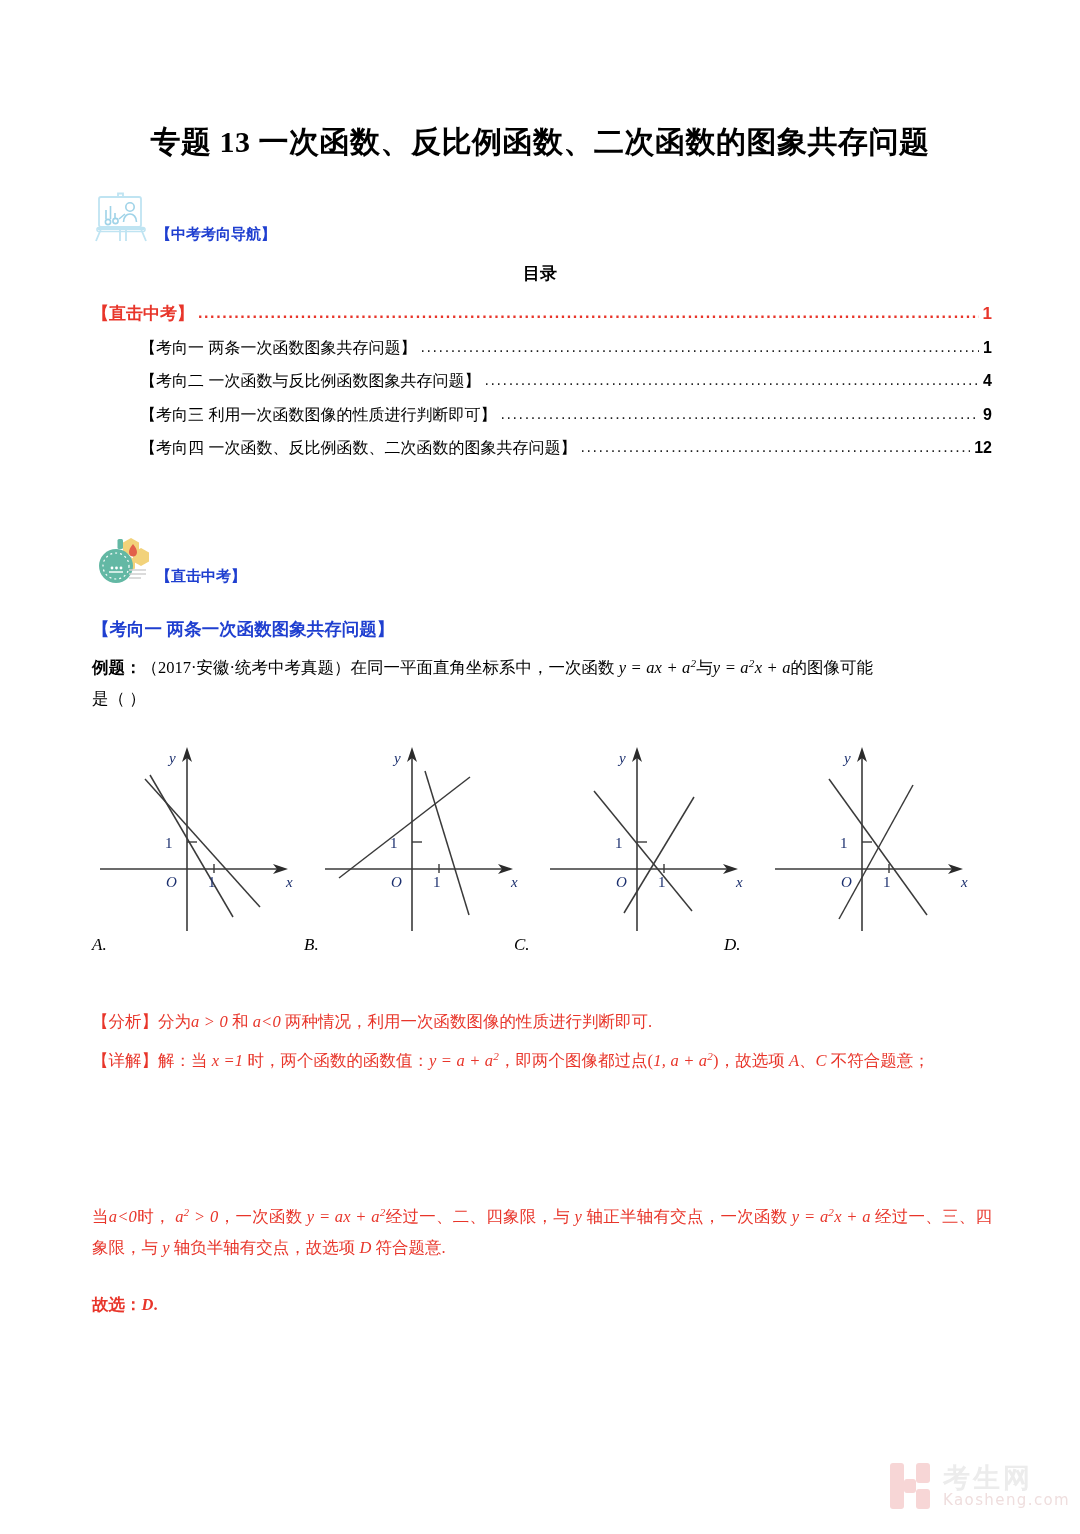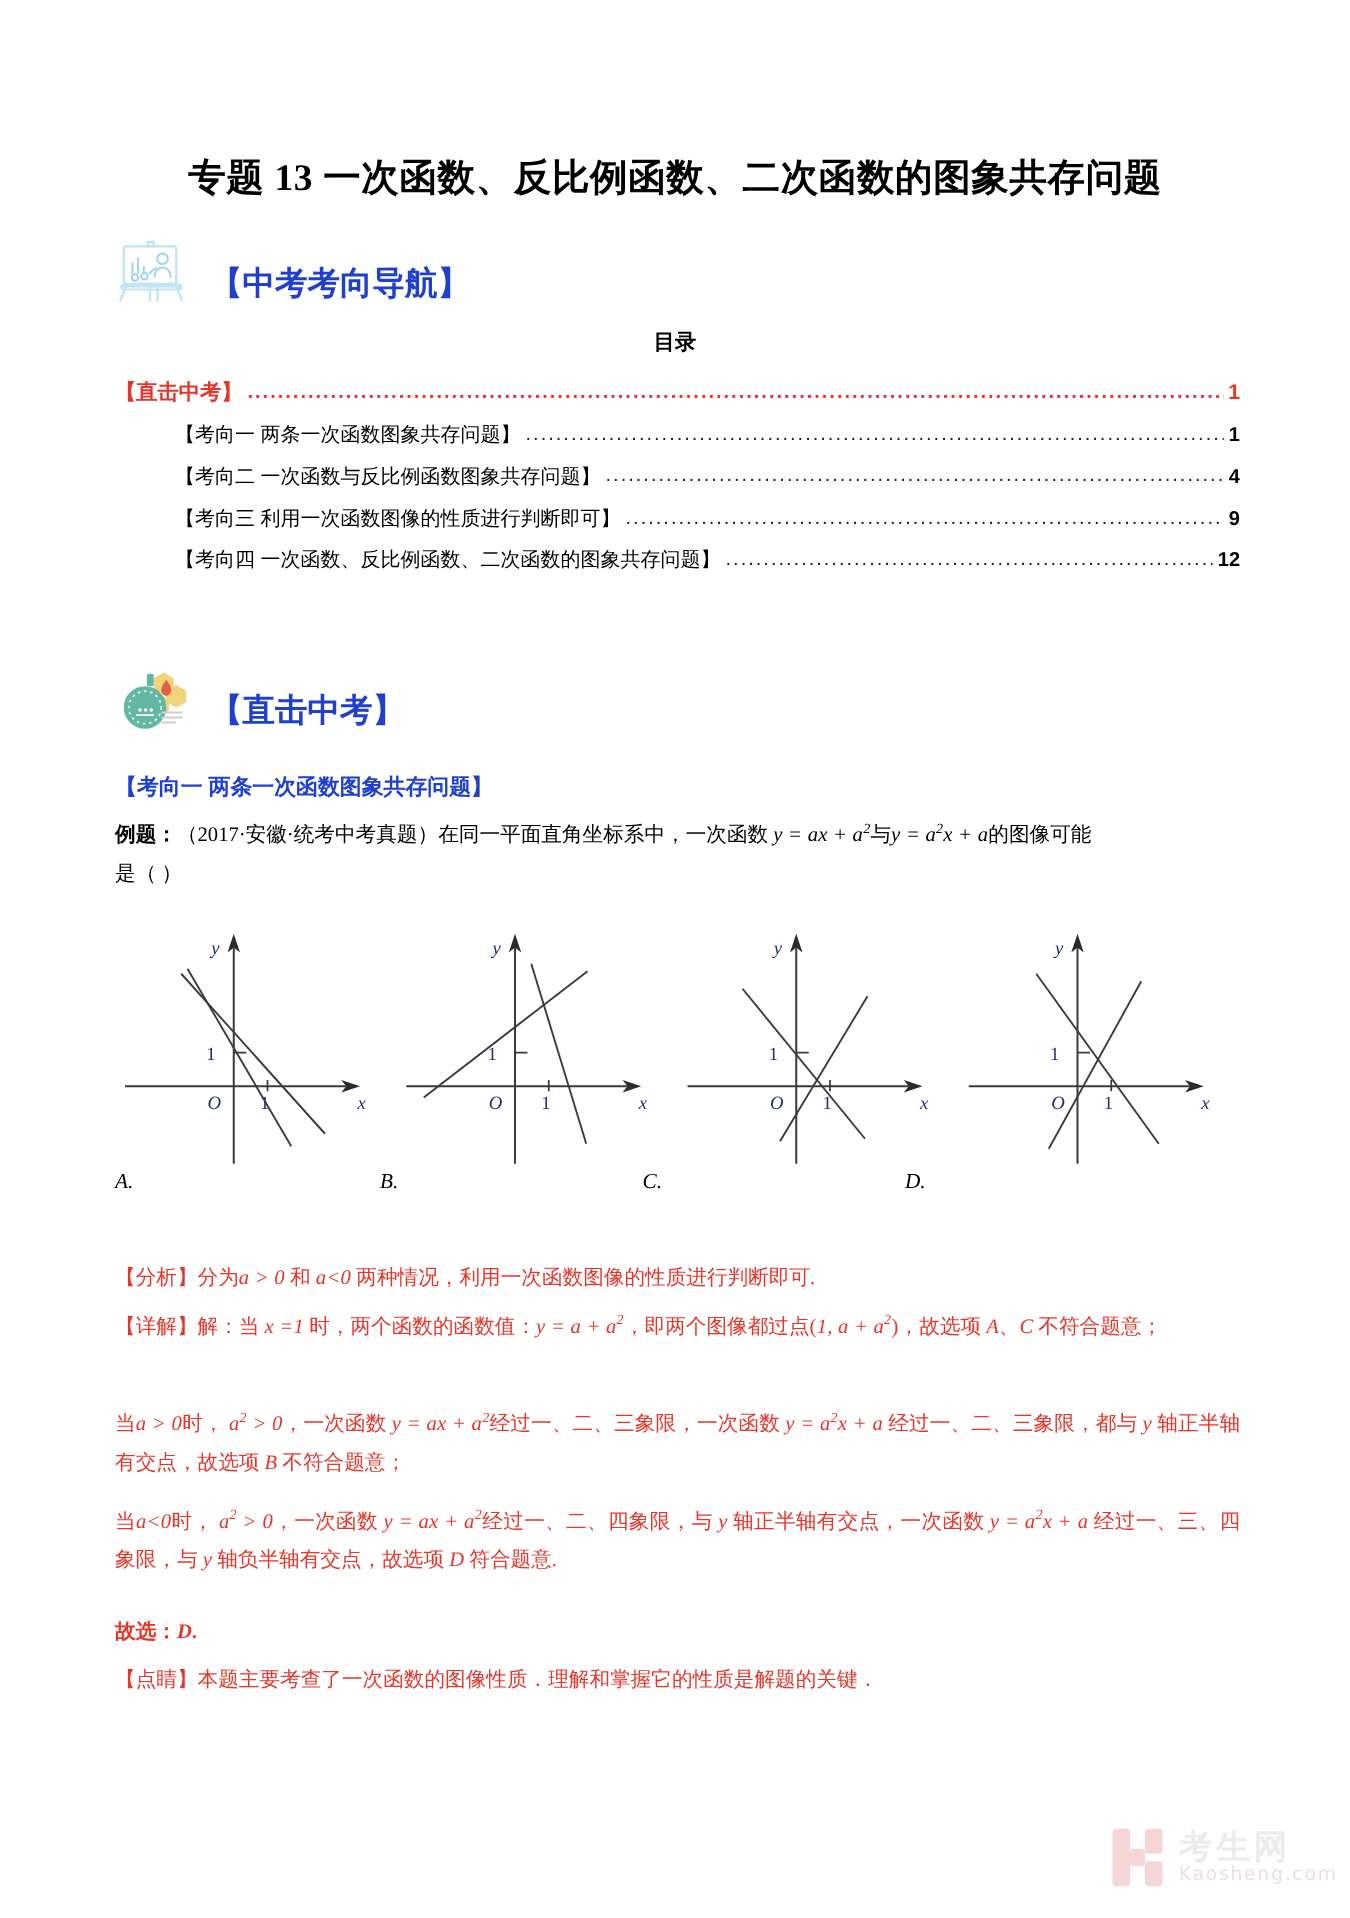--- a/index.html
+++ b/index.html
@@ -18,23 +18,23 @@
     position:absolute;left:0;top:122px;width:1080px;
     text-align:center;
     font-size:30px;font-weight:bold;
     letter-spacing:.5px;
   }
 
   
   .sec-head{position:absolute;display:flex;align-items:flex-end;}
   .sec-icon{width:58px;height:58px;flex:0 0 58px;}
   .sec-label{
-    color:#1f3fd0;font-weight:bold;font-size:26px;
-    font-family:"Liberation Sans","DejaVu Sans",sans-serif;
-    margin-left:18px;padding-bottom:2px;white-space:nowrap;
+    color:#1f3fd0;font-weight:bold;font-size:15px;
+    font-family:"Liberation Sans","DejaVu Sans",sans-serif;
+    margin-left:6px;padding-bottom:2px;white-space:nowrap;
   }
 
   
   .toc-title{
     position:absolute;left:0;top:262px;width:1080px;text-align:center;
     font-size:17px;font-weight:bold;
     font-family:"Liberation Sans","DejaVu Sans",sans-serif;
   }
   .toc{position:absolute;left:92px;top:305px;width:900px;}
   .toc-row{
@@ -316,35 +316,29 @@
 
 
   <div class="para red" style="top:1007px;">
     <span>【分析】</span><span>分为<span class="mth">a &gt; 0</span> 和 <span class="mth">a&lt;0</span> 两种情况，利用一次函数图像的性质进行判断即可.</span>
   </div>
 
   <div class="para red" style="top:1046px;">
     <span>【详解】</span><span>解：当 <span class="mth">x =1</span> 时，两个函数的函数值：<span class="mth">y = a + a<sup>2</sup></span>，即两个图像都过点<span class="mth paren">(</span><span class="mth">1, a + a<sup>2</sup></span><span class="mth paren">)</span>，故选项 <span class="it">A</span>、<span class="it">C</span> 不符合题意；</span>
   </div>
 
-  <div class="para red" style="top:1124px;">
-    <span>当<span class="mth">a &gt; 0</span>时， <span class="mth">a<sup>2</sup> &gt; 0</span>，一次函数 <span class="mth">y = ax + a<sup>2</sup></span>经过一、二、三象限，一次函数 <span class="mth">y = a<sup>2</sup>x + a</span> 经过一、二、三象限，都与 <span class="mth">y</span> 轴正半轴有交点，故选项 <span class="it">B</span> 不符合题意；</span>
-  </div>
 
   <div class="para red" style="top:1202px;">
     <span>当<span class="mth">a&lt;0</span>时， <span class="mth">a<sup>2</sup> &gt; 0</span>，一次函数 <span class="mth">y = ax + a<sup>2</sup></span>经过一、二、四象限，与 <span class="mth">y</span> 轴正半轴有交点，一次函数 <span class="mth">y = a<sup>2</sup>x + a</span> 经过一、三、四象限，与 <span class="mth">y</span> 轴负半轴有交点，故选项 <span class="it">D</span> 符合题意.</span>
   </div>
 
   <div class="para red" style="top:1290px;font-weight:bold;">
     <span>故选：<span class="it">D</span>.</span>
   </div>
 
-  <div class="para red" style="top:1329px;">
-    <span>【点睛】</span><span>本题主要考查了一次函数的图像性质．理解和掌握它的性质是解题的关键．</span>
-  </div>
 
 
   <div class="wm">
     <span class="wm-mark">
       <i style="left:0;top:0;width:14px;height:46px;"></i>
       <i style="left:14px;top:16px;width:12px;height:14px;"></i>
       <i style="left:26px;top:0;width:14px;height:20px;"></i>
       <i style="left:26px;top:26px;width:14px;height:20px;"></i>
     </span>
     <span class="wm-txt">

